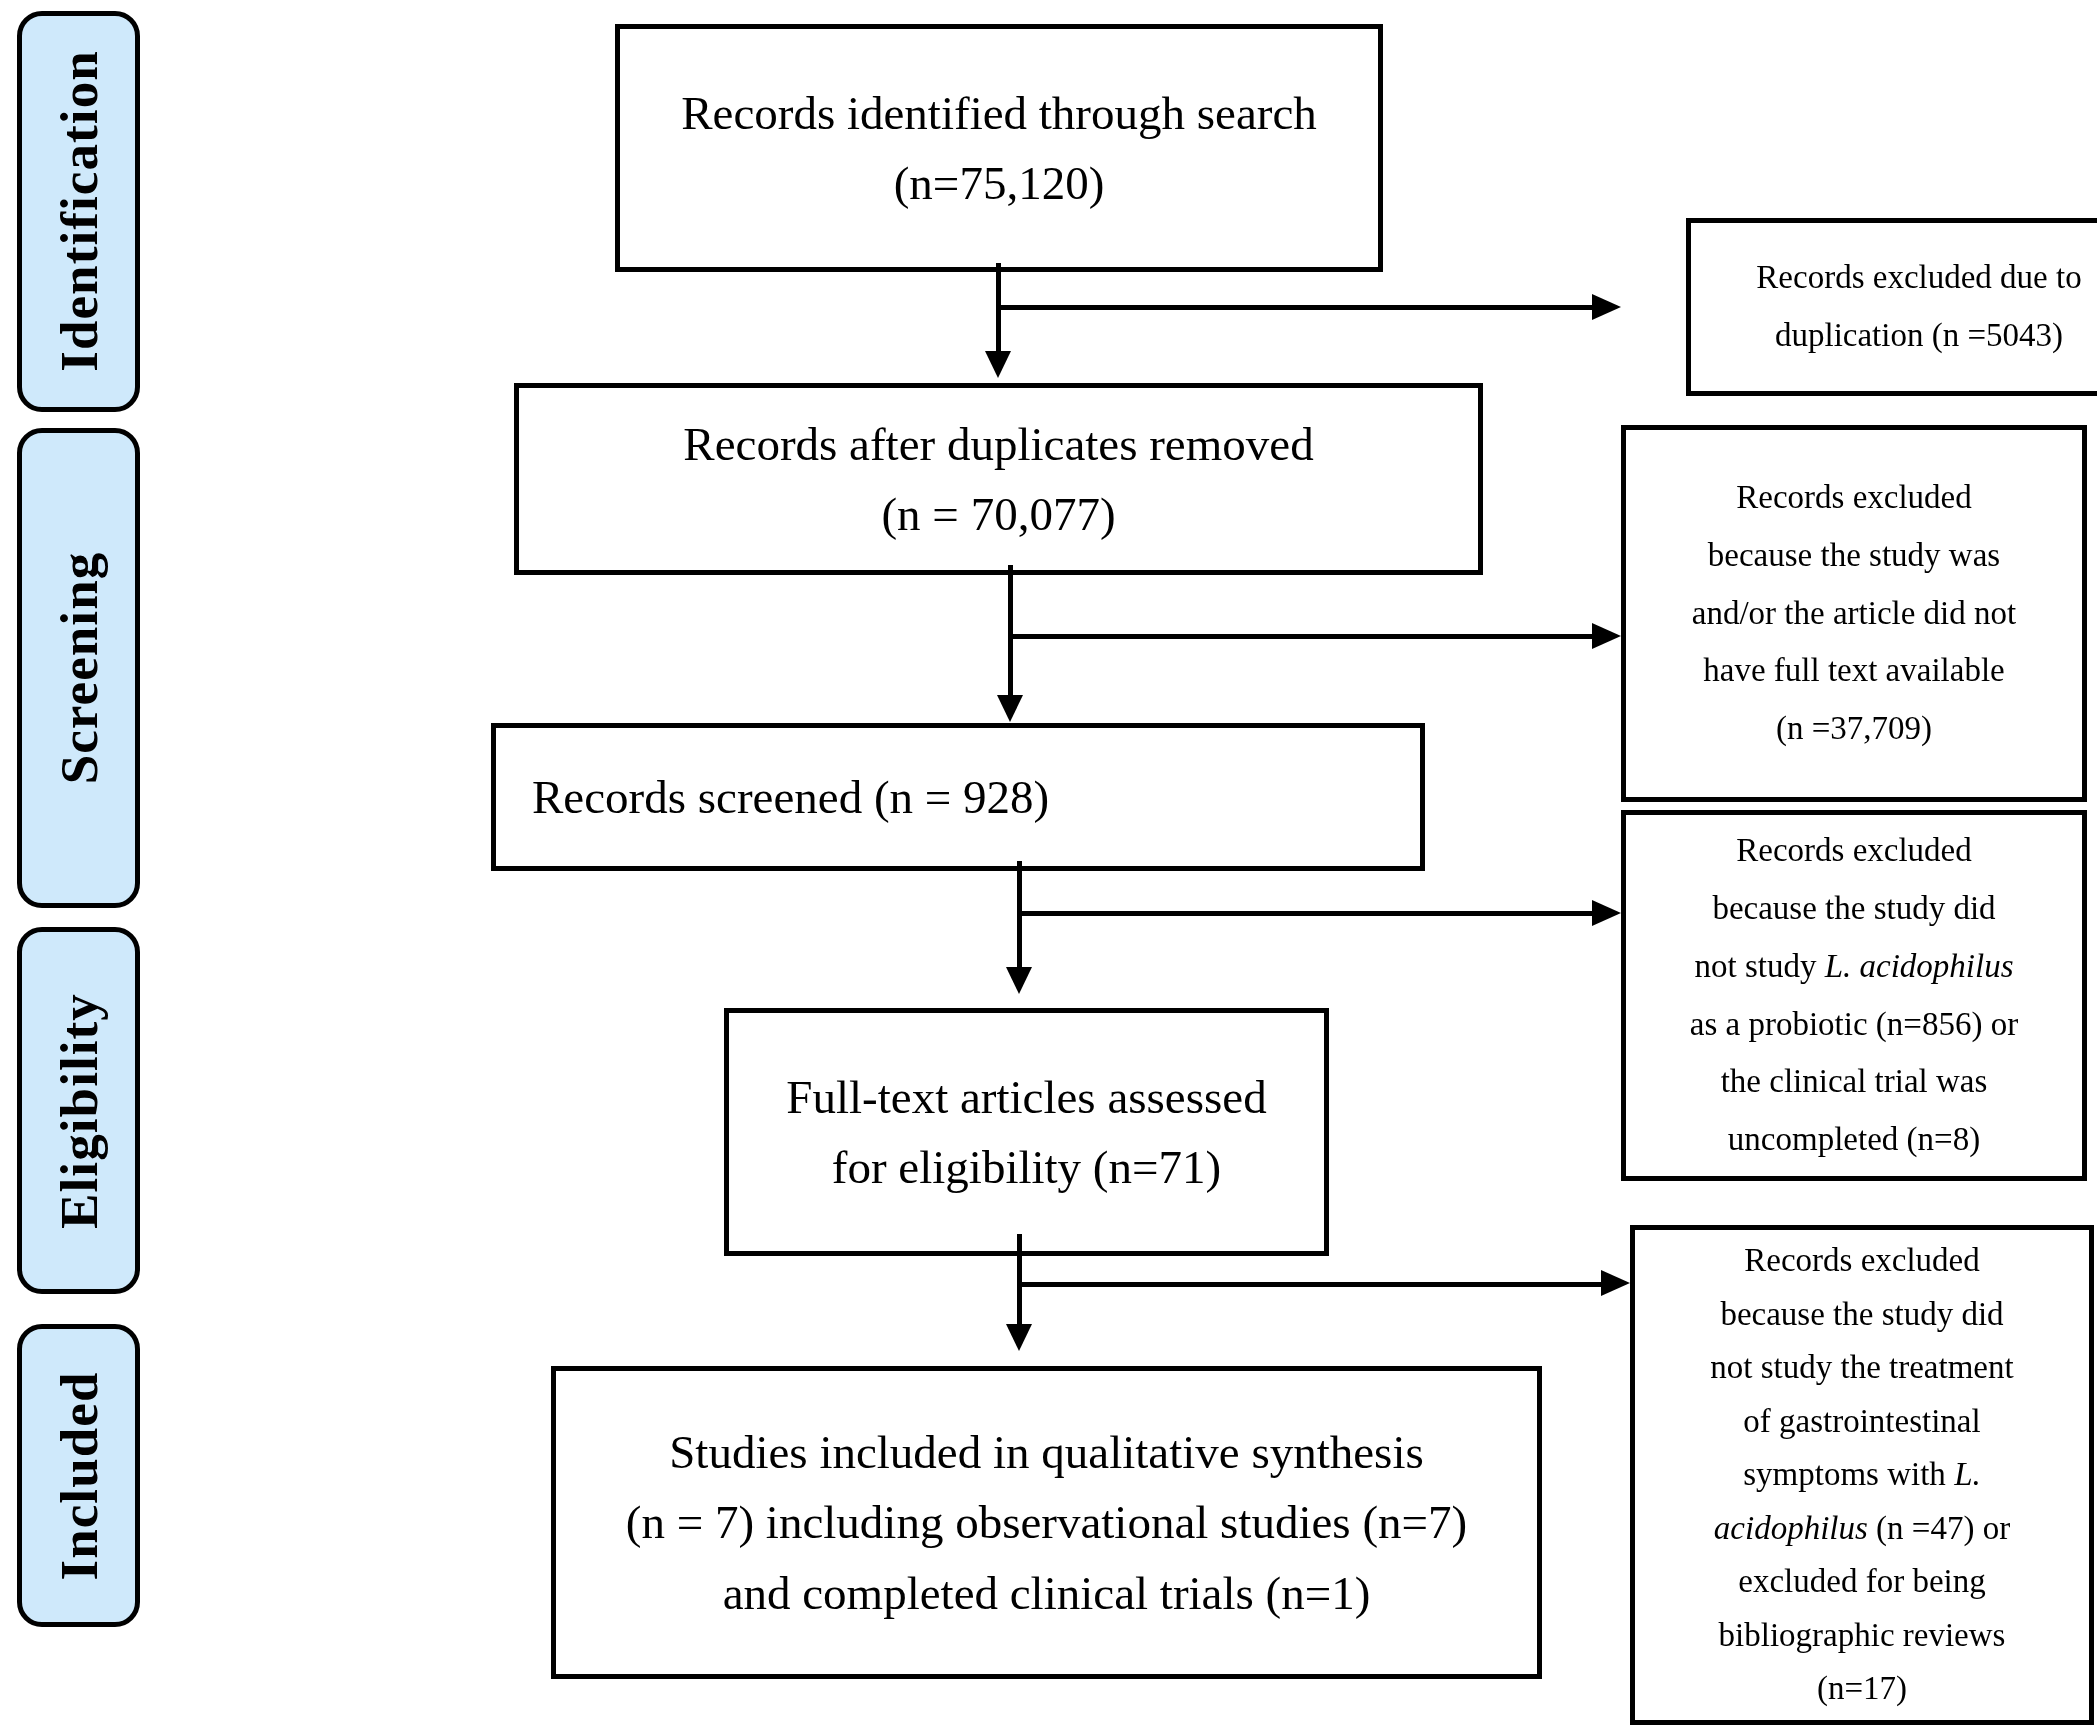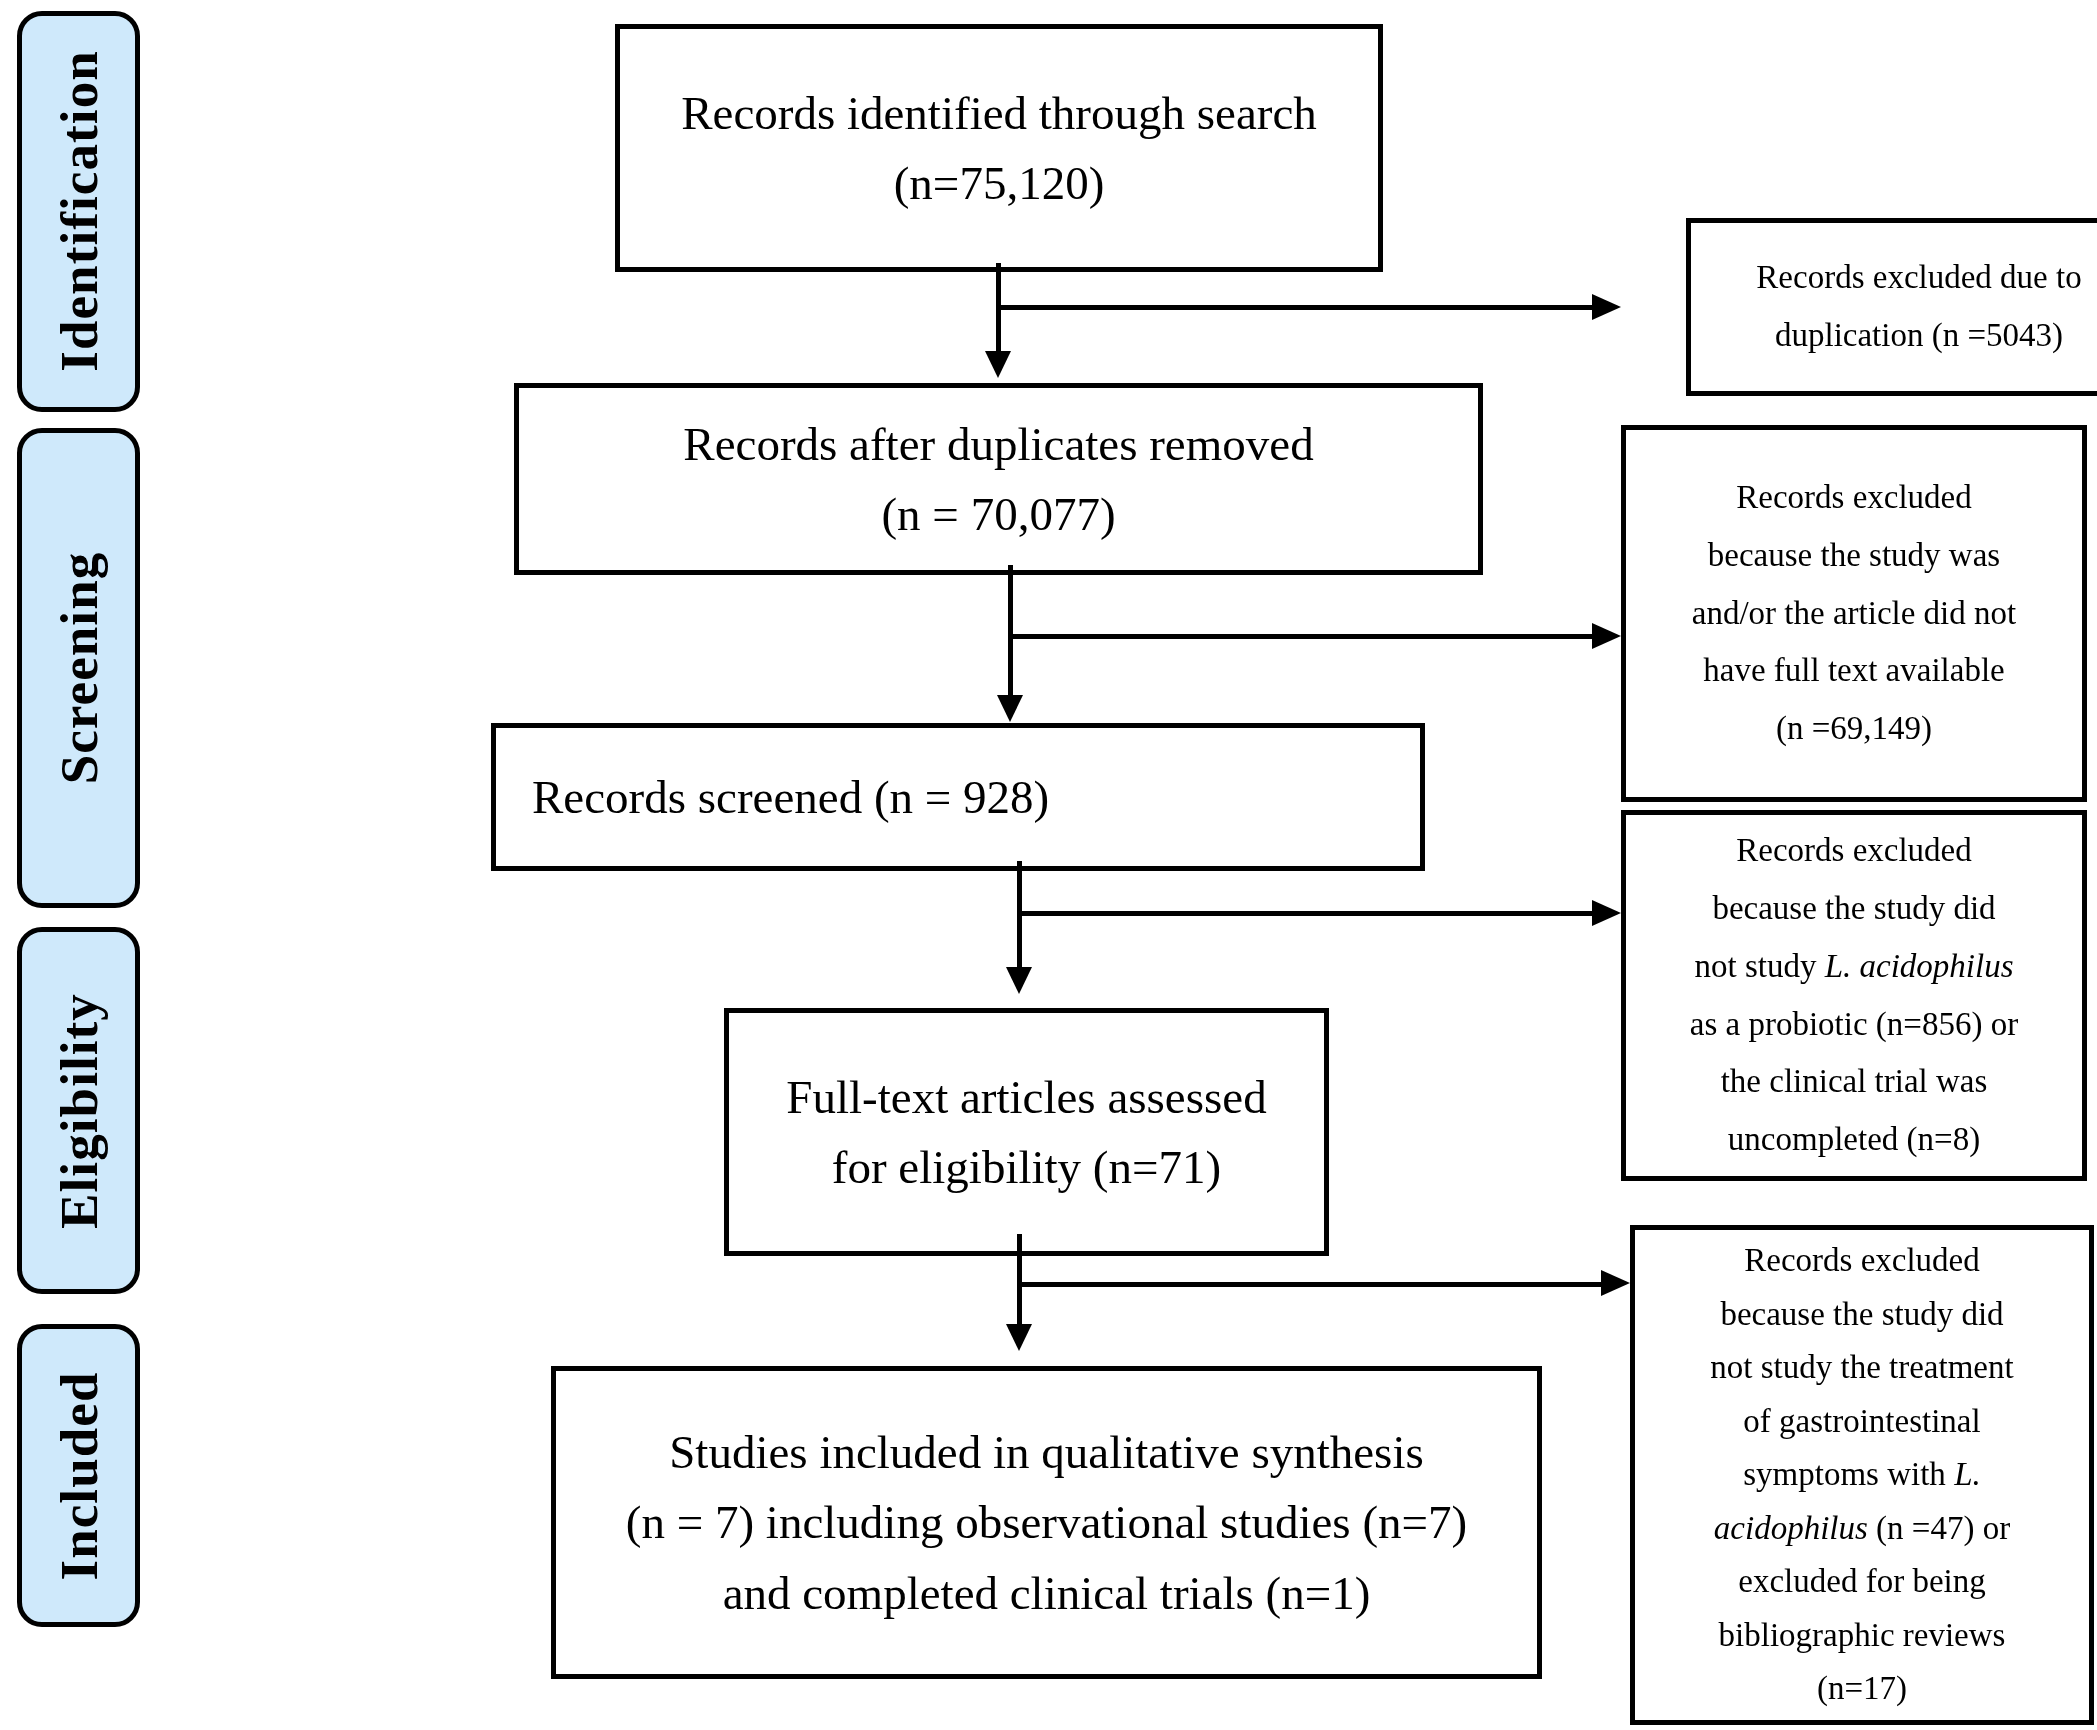--- a/index.html
+++ b/index.html
@@ -138,21 +138,21 @@
 
   <div class="xbox" id="r1">
       <div class="tline">Records excluded due to</div>
       <div class="tline">duplication (n =5043)</div>
     </div>
   <div class="xbox" id="r2">
       <div class="tline">Records excluded</div>
       <div class="tline">because the study was</div>
       <div class="tline">and/or the article did not</div>
       <div class="tline">have full text available</div>
-      <div class="tline">(n =69,149)</div>
+      <div class="tline">(n =37,709)</div>
     </div>
   <div class="xbox" id="r3">
       <div class="tline">Records excluded</div>
       <div class="tline">because the study did</div>
       <div class="tline">not study <i>L. acidophilus</i></div>
       <div class="tline">as a probiotic (n=856) or</div>
       <div class="tline">the clinical trial was</div>
       <div class="tline">uncompleted (n=8)</div>
     </div>
   <div class="xbox" id="r4">

